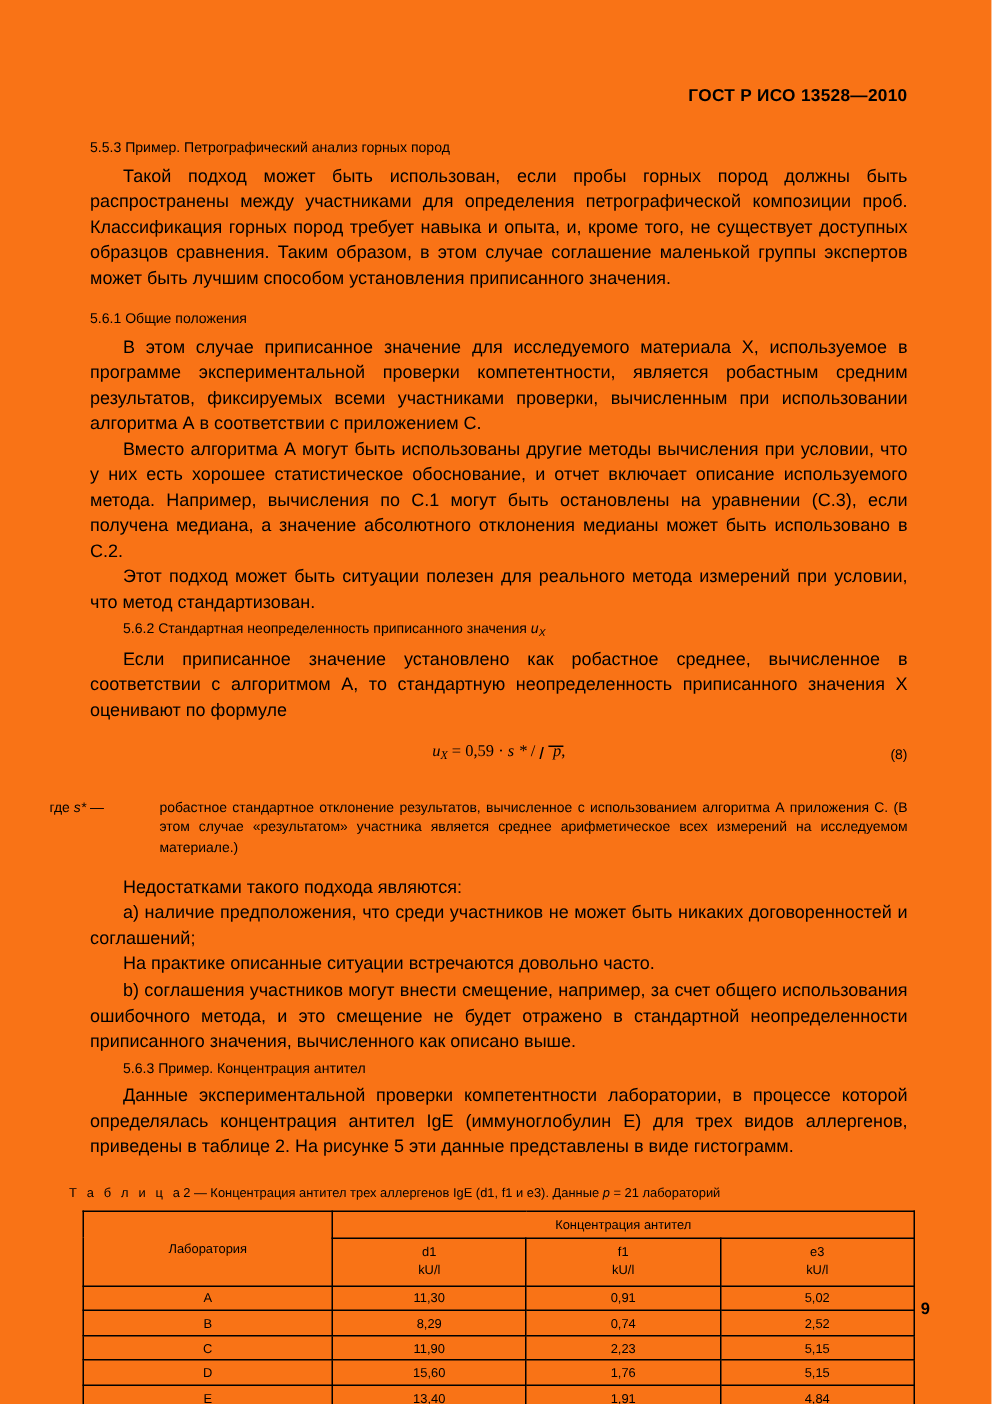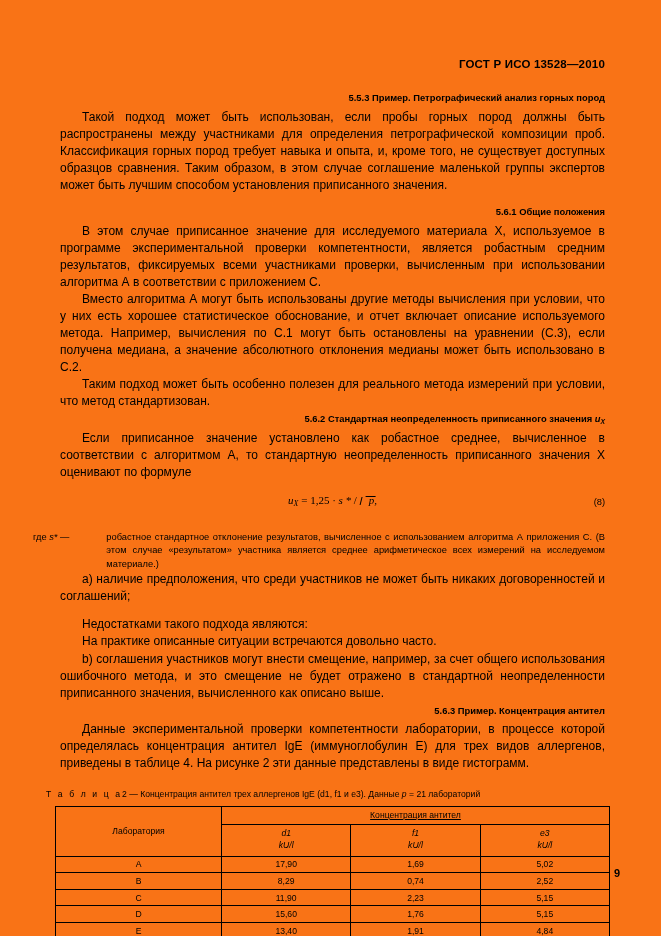--- a/index.html
+++ b/index.html
@@ -31,25 +31,24 @@
   .doc-header {
     text-align: right;
     font-size: 11.5px;
     font-weight: bold;
     letter-spacing: 0.2px;
     margin: 0 0 22px 0;
     padding-right: 0px;
   }
   h3.heading {
     font-size: 9.4px;
-    font-weight: bold;
+    font-weight: normal;
     margin: 0 0 4px 0;
     padding: 0;
     line-height: 1.35;
-    text-align: right;
   }
   h3.heading.spaced-top { margin-top: 12px; }
   p.body-text {
     font-size: 12px;
     line-height: 1.42;
     margin: 0 0 0 0;
     padding: 0;
     text-align: justify;
     text-indent: 22px;
     hyphens: auto;
@@ -149,26 +148,24 @@
     text-align: center;
     padding: 0;
     height: 14px;
     vertical-align: middle;
   }
   table.data-table th.lab-head {
     width: 165px;
   }
   table.data-table th.grp-head {
     height: 17px;
-    text-decoration: underline;
   }
   table.data-table th.col-head {
     height: 31px;
     line-height: 1.35;
-    font-style: italic;
   }
   table.data-table td.row-head {
     height: 15.6px;
   }
   table.data-table td.val {
     height: 15.6px;
   }
   .unit { display: block; }
   .outer-border { border-width: 1.1px; }
 
@@ -188,43 +185,43 @@
 
     <div class="doc-header">ГОСТ Р ИСО 13528—2010</div>
 
     <h3 class="heading">5.5.3  Пример. Петрографический анализ горных пород</h3>
     <p class="body-text">Такой подход может быть использован, если пробы горных пород должны быть распространены между участниками для определения петрографической композиции проб. Классификация горных пород требует навыка и опыта, и, кроме того, не существует доступных образцов сравнения. Таким образом, в этом случае соглашение маленькой группы экспертов может быть лучшим способом установления приписанного значения.</p>
 
     <h3 class="heading spaced-top">5.6.1  Общие положения</h3>
 
     <p class="body-text">В этом случае приписанное значение для исследуемого материала X, используемое в программе экспериментальной проверки компетентности, является робастным средним результатов, фиксируемых всеми участниками проверки, вычисленным при использовании алгоритма А в соответствии с приложением С.</p>
     <p class="body-text">Вместо алгоритма А могут быть использованы другие методы вычисления при условии, что у них есть хорошее статистическое обоснование, и отчет включает описание используемого метода. Например, вычисления по С.1 могут быть остановлены на уравнении (С.3), если получена медиана, а значение абсолютного отклонения медианы может быть использовано в С.2.</p>
-    <p class="body-text">Таким подход может быть особенно полезен для реального метода измерений при условии, что метод стандартизован.</p>
+    <p class="body-text">Этот подход может быть ситуации полезен для реального метода измерений при условии, что метод стандартизован.</p>
 
     <h3 class="heading" style="margin-top:3px; text-indent:22px;"><span>5.6.2  Стандартная неопределенность приписанного значения </span><span class="ital">u</span><span class="sub">X</span></h3>
 
     <p class="body-text">Если приписанное значение установлено как робастное среднее, вычисленное в соответствии с алгоритмом А, то стандартную неопределенность приписанного значения X оценивают по формуле</p>
 
     <div class="formula-row">
-      <div class="formula"><span class="v">u</span><span class="sub">X</span><span> = 1,25 · </span><span class="v">s *</span><span> / </span><span class="sqrt"><span class="rad">p</span></span><span>,</span></div>
+      <div class="formula"><span class="v">u</span><span class="sub">X</span><span> = 0,59 · </span><span class="v">s *</span><span> / </span><span class="sqrt"><span class="rad">p</span></span><span>,</span></div>
       <div class="eqno">(8)</div>
     </div>
 
     <div class="where-block">
       <div class="where-label"><span>где </span><span class="ital">s*</span><span> — </span></div>
       <div class="where-body">робастное стандартное отклонение результатов, вычисленное с использованием алгоритма А приложения С. (В этом случае «результатом» участника является среднее арифметическое всех измерений на исследуемом материале.)</div>
     </div>
 
+    <p class="body-text" style="margin-top:11px;">Недостатками такого подхода являются:</p>
     <p class="body-text">a) наличие предположения, что среди участников не может быть никаких договоренностей и соглашений;</p>
-    <p class="body-text" style="margin-top:11px;">Недостатками такого подхода являются:</p>
     <p class="body-text">На практике описанные ситуации встречаются довольно часто.</p>
     <p class="body-text">b) соглашения участников могут внести смещение, например, за счет общего использования ошибочного метода, и это смещение не будет отражено в стандартной неопределенности приписанного значения, вычисленного как описано выше.</p>
 
     <h3 class="heading" style="margin-top:3px; text-indent:22px;">5.6.3  Пример. Концентрация антител</h3>
-    <p class="body-text">Данные экспериментальной проверки компетентности лаборатории, в процессе которой определялась концентрация антител IgE (иммуноглобулин Е) для трех видов аллергенов, приведены в таблице 4. На рисунке 2 эти данные представлены в виде гистограмм.</p>
+    <p class="body-text">Данные экспериментальной проверки компетентности лаборатории, в процессе которой определялась концентрация антител IgE (иммуноглобулин Е) для трех видов аллергенов, приведены в таблице 2. На рисунке 5 эти данные представлены в виде гистограмм.</p>
 
     <div class="table-caption"><span class="spaced">Т а б л и ц а</span><span>2</span><span> — Концентрация антител трех аллергенов IgE (d1, f1 и e3). Данные </span><span class="ital">p</span><span> = 21 лабораторий</span></div>
 
     <table class="data-table">
       <thead>
         <tr>
           <th class="lab-head outer-border" rowspan="2">Лаборатория</th>
           <th class="grp-head outer-border" colspan="3">Концентрация антител</th>
         </tr>
         <tr>
@@ -238,22 +235,22 @@
           </th>
           <th class="col-head">
             <span>e3</span>
             <span class="unit">kU/l</span>
           </th>
         </tr>
       </thead>
       <tbody id="table-body">
           <tr>
             <td class="row-head">A</td>
-            <td class="val">17,90</td>
-            <td class="val">1,69</td>
+            <td class="val">11,30</td>
+            <td class="val">0,91</td>
             <td class="val">5,02</td>
           </tr>
           <tr>
             <td class="row-head">B</td>
             <td class="val">8,29</td>
             <td class="val">0,74</td>
             <td class="val">2,52</td>
           </tr>
           <tr>
             <td class="row-head">C</td>

